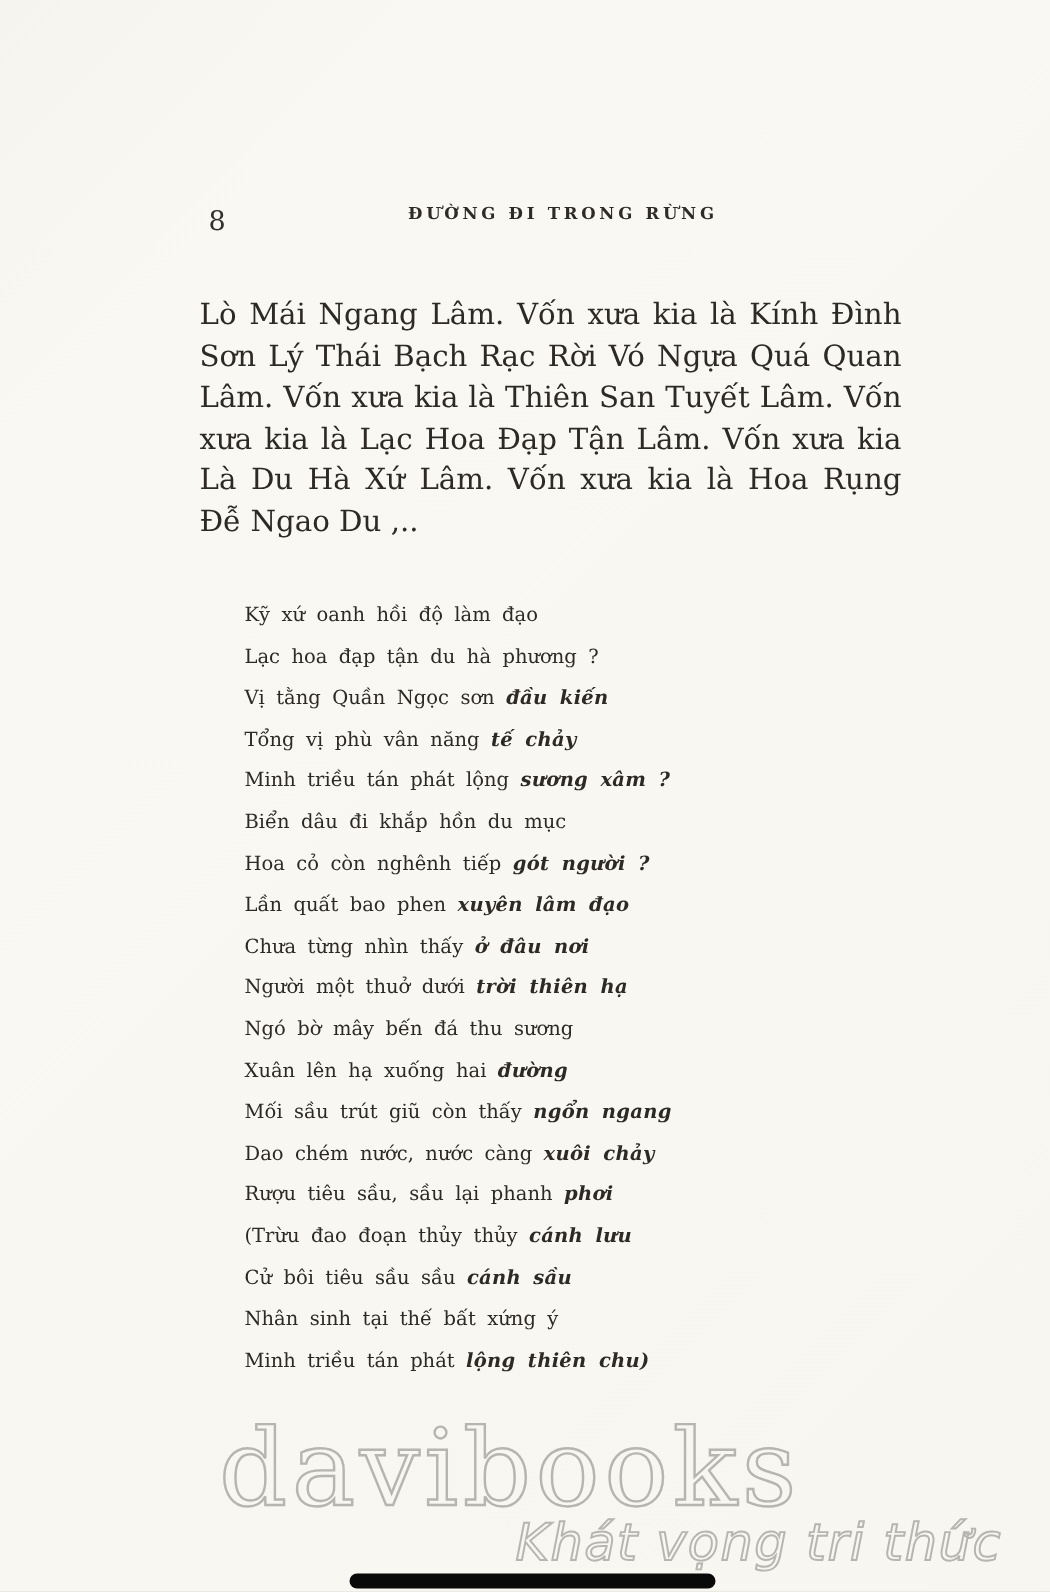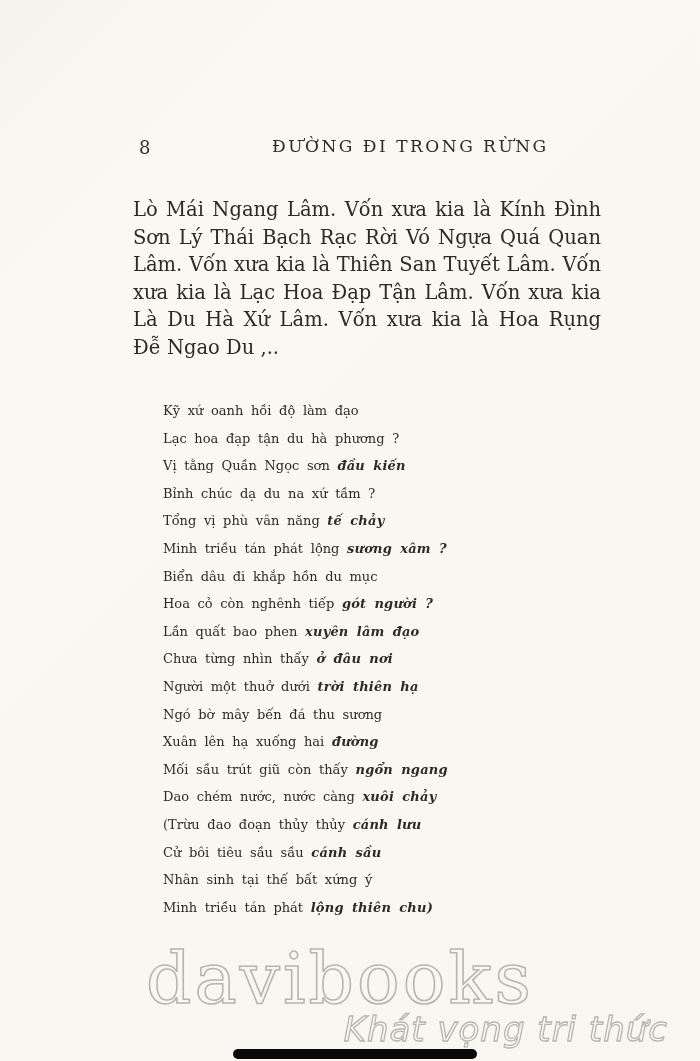--- a/index.html
+++ b/index.html
@@ -12,21 +12,21 @@
     color:#2d2a26;
     overflow:hidden;
   }
   .header { position:absolute; top:136px; left:0; width:700px; height:26px; }
   .pagenum {
     position:absolute; left:139px; top:1px;
     font-size:18px; color:#33302c;
   }
   .title {
     position:absolute; left:272px; top:0;
-    font-size:17px; font-weight:400; letter-spacing:2.5px;
+    font-size:11px; font-weight:700; letter-spacing:2.5px;
     color:#2e2b27; white-space:nowrap;
   }
   .prose {
     position:absolute; top:196px; left:133px; width:468px;
     font-size:19.5px;
   }
   .prose .line {
     height:27.6px; line-height:27.6px;
     text-align:justify; text-align-last:justify;
     white-space:nowrap; overflow:visible;
@@ -77,32 +77,32 @@
       <div class="line">Lâm. Vốn xưa kia là Thiên San Tuyết Lâm. Vốn</div>
       <div class="line">xưa kia là Lạc Hoa Đạp Tận Lâm. Vốn xưa kia</div>
       <div class="line">Là Du Hà Xứ Lâm. Vốn xưa kia là Hoa Rụng</div>
       <div class="line last">Đễ Ngao Du ,..</div>
     </div>
 
   <div class="poem">
       <div class="line"><span>Kỹ xứ oanh hồi độ làm đạo</span></div>
       <div class="line"><span>Lạc hoa đạp tận du hà phương ?</span></div>
       <div class="line"><span>Vị tằng Quần Ngọc sơn </span><b>đầu kiến</b></div>
-      <div class="line"><span>Bỉnh chúc dạ du na xứ tầm ?</span></div>
       <div class="line"><span>Tổng vị phù vân năng </span><b>tế chảy</b></div>
       <div class="line"><span>Minh triều tán phát lộng </span><b>sương xâm ?</b></div>
       <div class="line"><span>Biển dâu đi khắp hồn du mục</span></div>
       <div class="line"><span>Hoa cỏ còn nghênh tiếp </span><b>gót người ?</b></div>
       <div class="line"><span>Lần quất bao phen </span><b>xuyên lâm đạo</b></div>
       <div class="line"><span>Chưa từng nhìn thấy </span><b>ở đâu nơi</b></div>
       <div class="line"><span>Người một thuở dưới </span><b>trời thiên hạ</b></div>
       <div class="line"><span>Ngó bờ mây bến đá thu sương</span></div>
       <div class="line"><span>Xuân lên hạ xuống hai </span><b>đường</b></div>
       <div class="line"><span>Mối sầu trút giũ còn thấy </span><b>ngổn ngang</b></div>
       <div class="line"><span>Dao chém nước, nước càng </span><b>xuôi chảy</b></div>
+      <div class="line"><span>Rượu tiêu sầu, sầu lại phanh </span><b>phơi</b></div>
       <div class="line"><span>(Trừu đao đoạn thủy thủy </span><b>cánh lưu</b></div>
       <div class="line"><span>Cử bôi tiêu sầu sầu </span><b>cánh sầu</b></div>
       <div class="line"><span>Nhân sinh tại thế bất xứng ý</span></div>
       <div class="line"><span>Minh triều tán phát </span><b>lộng thiên chu)</b></div>
     </div>
 
   <div class="watermark-brand">davibooks</div>
   <div class="watermark-tagline">Khát vọng tri thức</div>
 
   <div class="home-bar"></div>

